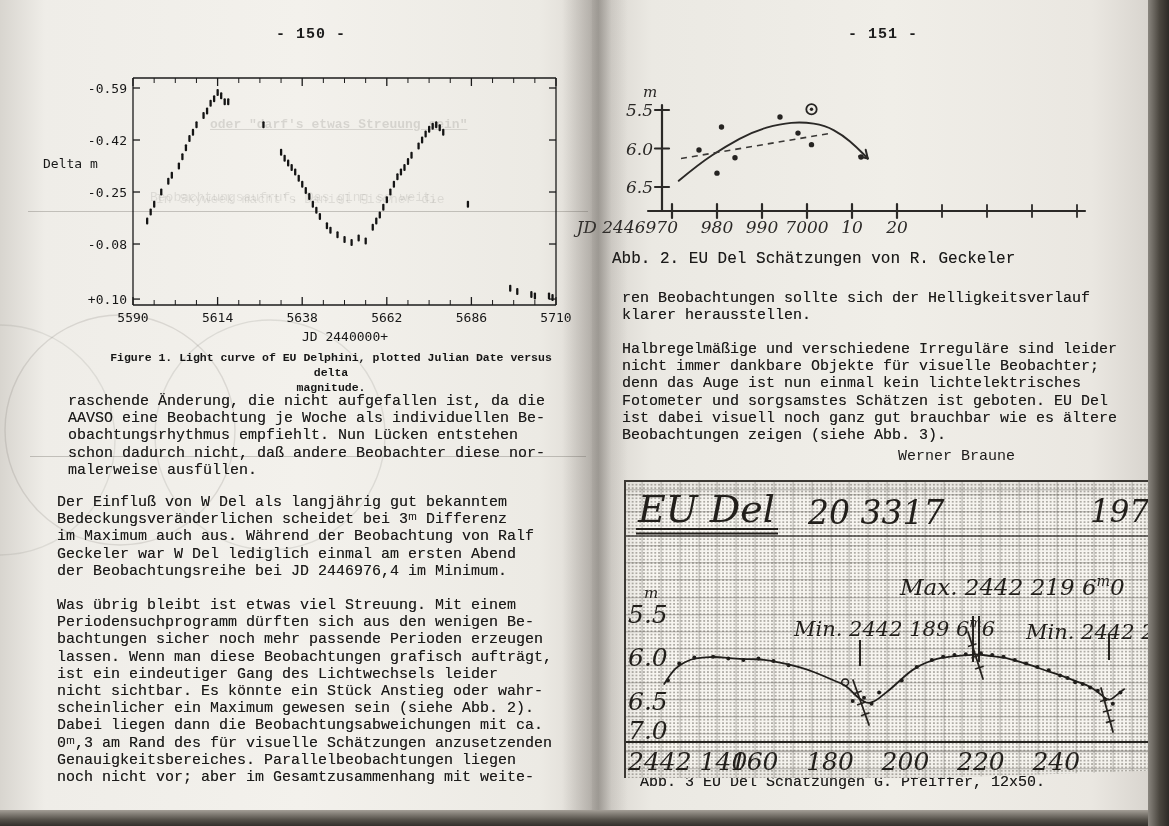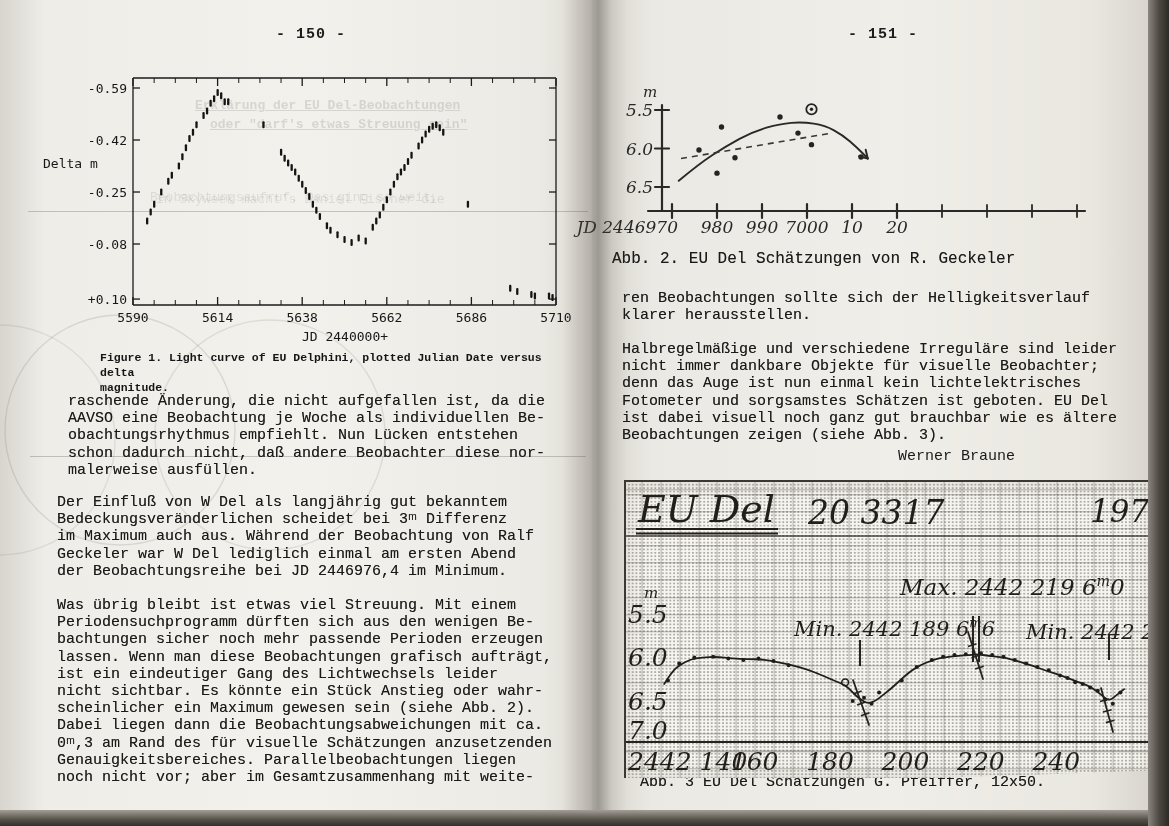--- a/index.html
+++ b/index.html
@@ -46,21 +46,20 @@
   .paper svg{left:0;top:0;}
 </style>
 </head>
 <body>
 
 <div class="scan">
 
   <div class="page page-left"></div>
   <div class="page page-right"></div>
 
-  <div class="ghost ghost-h" style="left:195px;top:98px;">Erklärung der EU Del-Beobachtungen</div>
   <div class="ghost ghost-h" style="left:210px;top:117px;">oder "darf's etwas Streuung sein"</div>
   <div class="ghost ghost-l" style="left:156px;top:152px;margin-top:40px;">In Skyweek macht's Daniel Fischer die</div>
   <div class="ghost ghost-l" style="left:150px;top:190px;">Beobachtungsaufruf. Das ging so weit,</div>
   <div class="hairline" style="left:28px;top:211px;width:560px;"></div>
   <div class="hairline" style="left:30px;top:456px;width:556px;"></div>
   <svg class="z0" style="left:20px;top:190px;" width="560" height="180">
     <circle cx="100" cy="240" r="115" fill="none" stroke="rgba(92,89,82,.16)" stroke-width="1.4"></circle>
     <circle cx="250" cy="245" r="115" fill="none" stroke="rgba(92,89,82,.14)" stroke-width="1.4"></circle>
     <circle cx="-20" cy="250" r="115" fill="none" stroke="rgba(92,89,82,.12)" stroke-width="1.4"></circle>
   </svg>
@@ -199,21 +198,21 @@
       <rect x="403.575" y="56.26699999999998" width="2.3" height="7" rx="1" fill="#141414"></rect>
       <rect x="407.09999999999997" y="60.85549999999998" width="2.3" height="7" rx="1" fill="#141414"></rect>
       <rect x="431.775" y="132.742" width="2.3" height="7" rx="1" fill="#141414"></rect>
       <rect x="474.075" y="216.8645" width="2.3" height="7" rx="1" fill="#141414"></rect>
       <rect x="481.12499999999994" y="219.92349999999996" width="2.3" height="7" rx="1" fill="#141414"></rect>
       <rect x="495.22499999999997" y="222.98249999999996" width="2.3" height="7" rx="1" fill="#141414"></rect>
       <rect x="498.74999999999994" y="224.51199999999997" width="2.3" height="7" rx="1" fill="#141414"></rect>
       <rect x="512.85" y="224.51199999999997" width="2.3" height="7" rx="1" fill="#141414"></rect>
       <rect x="516.3749999999999" y="226.04149999999996" width="2.3" height="7" rx="1" fill="#141414"></rect>
     </svg>
-  <div class="figcap" style="left:100px;top:350px;width:480px;">Figure 1.  Light curve of EU Delphini, plotted Julian Date versus delta
+  <div class="figcap" style="left:91px;top:350px;width:480px;text-align:center;">Figure 1.  Light curve of EU Delphini, plotted Julian Date versus delta
 magnitude.</div>
 
   <div class="tw" style="left:68px;top:393px;width:512px;">raschende Änderung, die nicht aufgefallen ist, da die
 AAVSO eine Beobachtung je Woche als individuellen Be-
 obachtungsrhythmus empfiehlt. Nun Lücken entstehen
 schon dadurch nicht, daß andere Beobachter diese nor-
 malerweise ausfüllen.</div>
   <div class="tw" style="left:57px;top:494px;width:512px;">Der Einfluß von W Del als langjährig gut bekanntem
 Bedeckungsveränderlichen scheidet bei 3ᵐ Differenz
 im Maximum auch aus. Während der Beobachtung von Ralf

